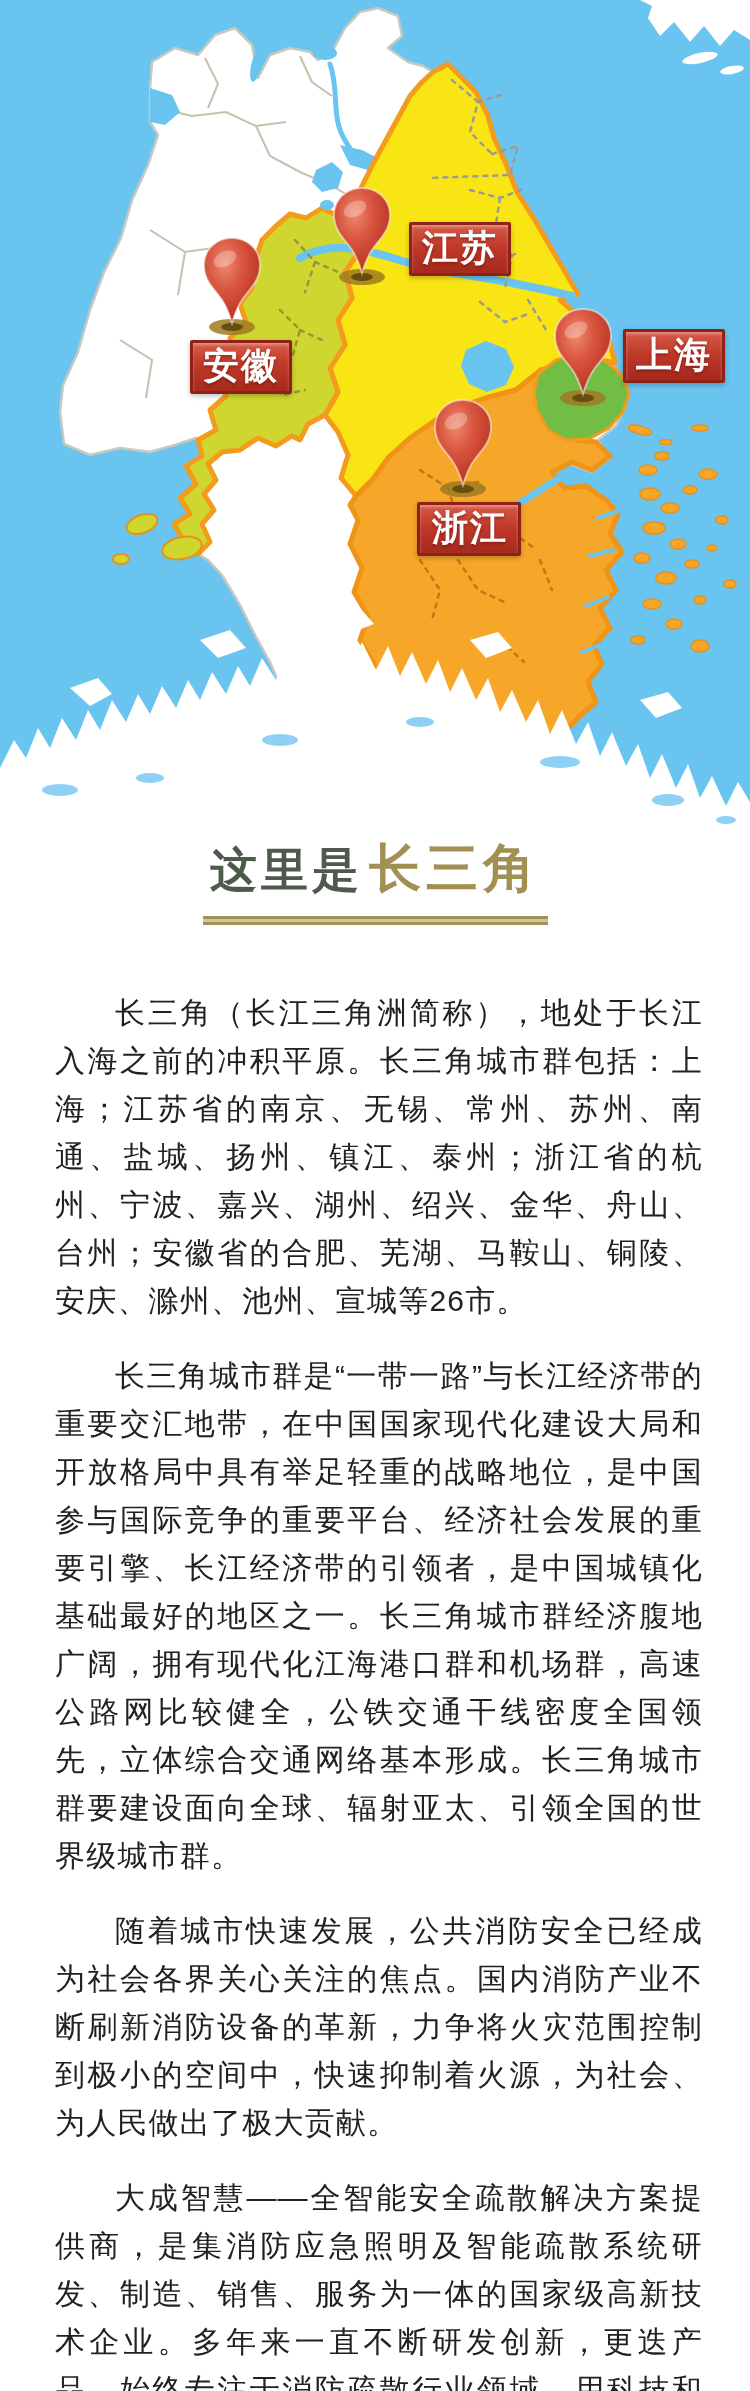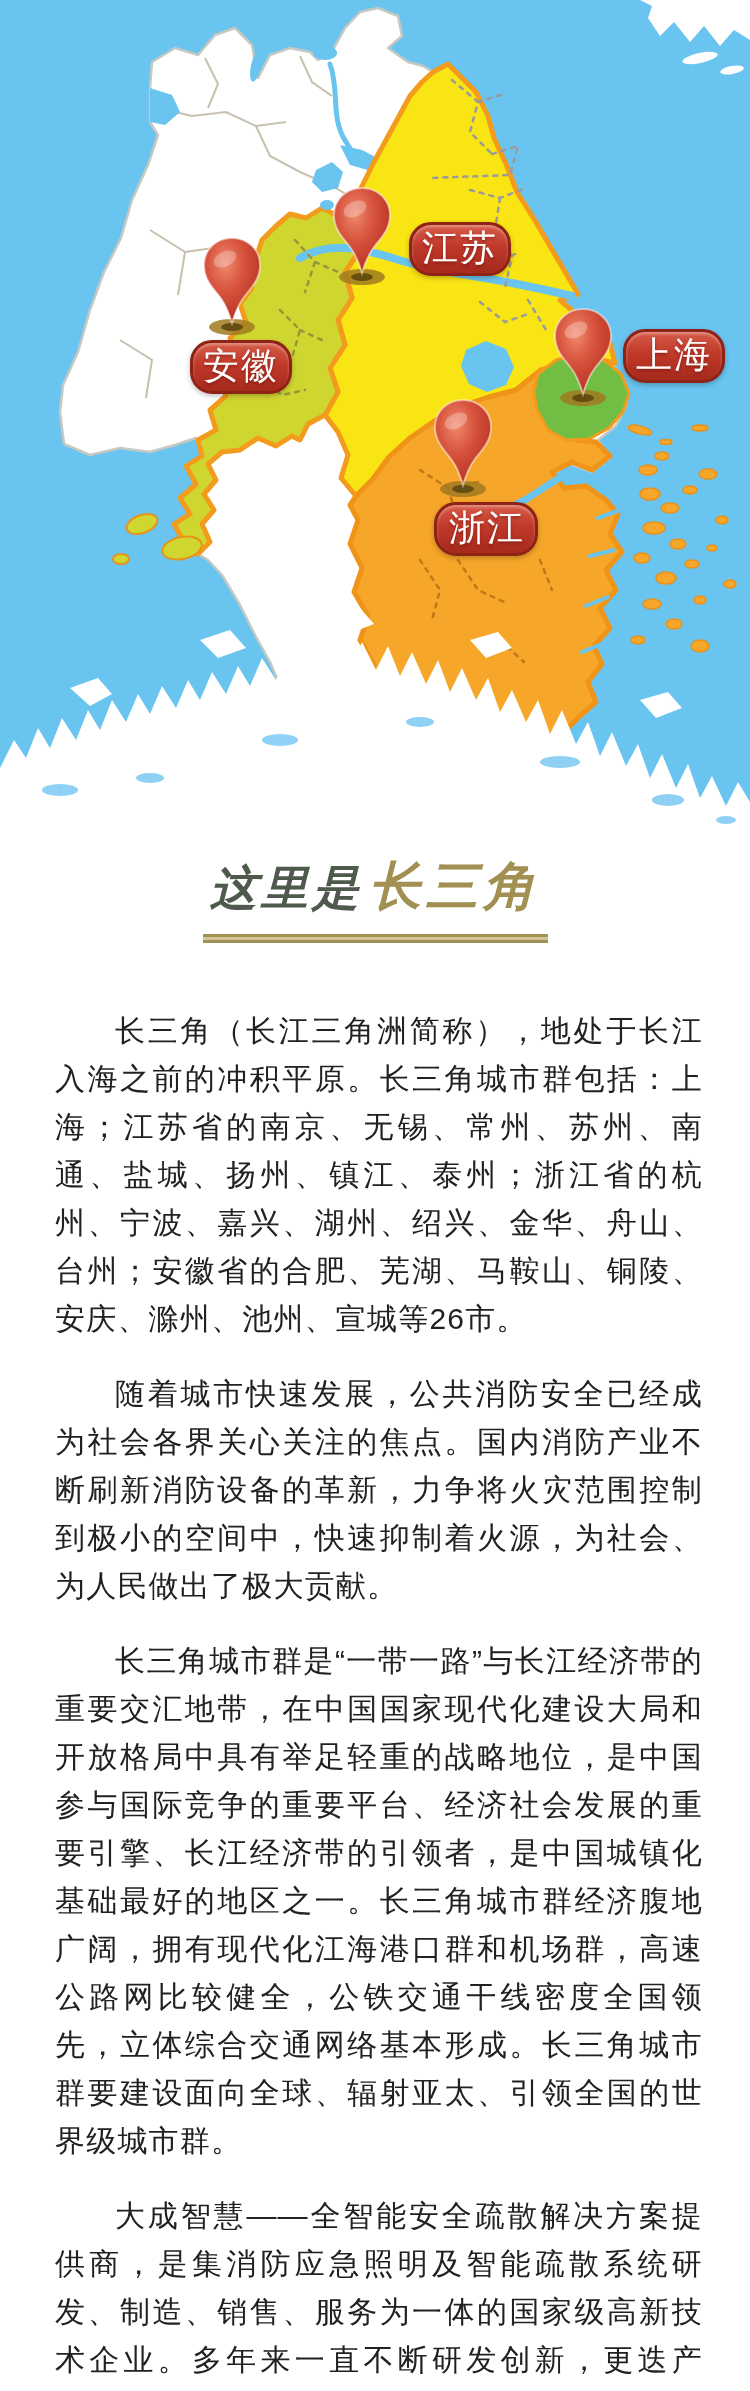--- a/index.html
+++ b/index.html
@@ -6,33 +6,33 @@
   .page{
     position:relative;width:750px;height:2391px;margin:0 auto;background:#ffffff;
     overflow:hidden;font-family:"Liberation Sans","DejaVu Sans",sans-serif;
   }
   
   .map{position:relative;width:750px;height:830px;}
   .map svg{display:block;}
   .map-label{
     position:absolute;
     background:linear-gradient(180deg,#d65b48 0%,#c0392a 45%,#a52a1d 100%);
-    border:3px solid #8e2214;border-radius:22px;
-    color:#ffffff;font-weight:normal;font-size:36px;line-height:1;
+    border:3px solid #8e2214;border-radius:2px;
+    color:#ffffff;font-weight:bold;font-size:36px;line-height:1;
     padding:5px 10px 7px;letter-spacing:2px;
     text-shadow:0 2px 3px rgba(90,10,5,.45);
     box-shadow:0 2px 5px rgba(0,0,0,.25), inset 0 2px 3px rgba(255,255,255,.35);
     white-space:nowrap;
   }
   .lbl-anhui{left:190px;top:340px;}
   .lbl-jiangsu{left:409px;top:222px;}
   .lbl-shanghai{left:623px;top:329px;text-align:right;}
-  .lbl-zhejiang{left:434px;top:502px;padding-left:12px;}
+  .lbl-zhejiang{left:417px;top:502px;padding-left:12px;}
   
-  .title-wrap{margin-top:22px;text-align:center;font-style:italic;}
+  .title-wrap{margin-top:4px;text-align:center;}
   .title-line{display:flex;justify-content:center;align-items:baseline;}
   .t-prefix{font-size:47px;font-weight:bold;color:#4e5a4b;letter-spacing:4px;}
   .t-main{font-size:52px;font-weight:bold;color:#a28f52;letter-spacing:5px;margin-left:6px;}
   .title-underline{
     width:345px;height:9px;margin:12px auto 0;
     background:linear-gradient(180deg,#a29155 0 3px,#d2c597 3px 6px,#a29155 6px 9px);
   }
   
   .content{padding:64px 47px 0 47px;}
   .content p{
@@ -228,18 +228,18 @@
   <div class="title-wrap">
     <div class="title-line">
       <span class="t-prefix">这里是</span>
       <span class="t-main">长三角</span>
     </div>
     <div class="title-underline"></div>
   </div>
 
   <div class="content">
     <p>长三角（长江三角洲简称），地处于长江入海之前的冲积平原。长三角城市群包括：上海；江苏省的南京、无锡、常州、苏州、南通、盐城、扬州、镇江、泰州；浙江省的杭州、宁波、嘉兴、湖州、绍兴、金华、舟山、台州；安徽省的合肥、芜湖、马鞍山、铜陵、安庆、滁州、池州、宣城等26市。</p>
+    <p>长三角城市群是“一带一路”与长江经济带的重要交汇地带，在中国国家现代化建设大局和开放格局中具有举足轻重的战略地位，是中国参与国际竞争的重要平台、经济社会发展的重要引擎、长江经济带的引领者，是中国城镇化基础最好的地区之一。长三角城市群经济腹地广阔，拥有现代化江海港口群和机场群，高速公路网比较健全，公铁交通干线密度全国领先，立体综合交通网络基本形成。长三角城市群要建设面向全球、辐射亚太、引领全国的世界级城市群。</p>
     <p>随着城市快速发展，公共消防安全已经成为社会各界关心关注的焦点。国内消防产业不断刷新消防设备的革新，力争将火灾范围控制到极小的空间中，快速抑制着火源，为社会、为人民做出了极大贡献。</p>
-    <p>长三角城市群是“一带一路”与长江经济带的重要交汇地带，在中国国家现代化建设大局和开放格局中具有举足轻重的战略地位，是中国参与国际竞争的重要平台、经济社会发展的重要引擎、长江经济带的引领者，是中国城镇化基础最好的地区之一。长三角城市群经济腹地广阔，拥有现代化江海港口群和机场群，高速公路网比较健全，公铁交通干线密度全国领先，立体综合交通网络基本形成。长三角城市群要建设面向全球、辐射亚太、引领全国的世界级城市群。</p>
     <p>大成智慧——全智能安全疏散解决方案提供商，是集消防应急照明及智能疏散系统研发、制造、销售、服务为一体的国家级高新技术企业。多年来一直不断研发创新，更迭产品，始终专注于消防疏散行业领域，用科技和智能为人们的安全加一道防线，保障智慧城市安全迅速发展。</p>
   </div>
 
 </div>
 
 </body></html>

